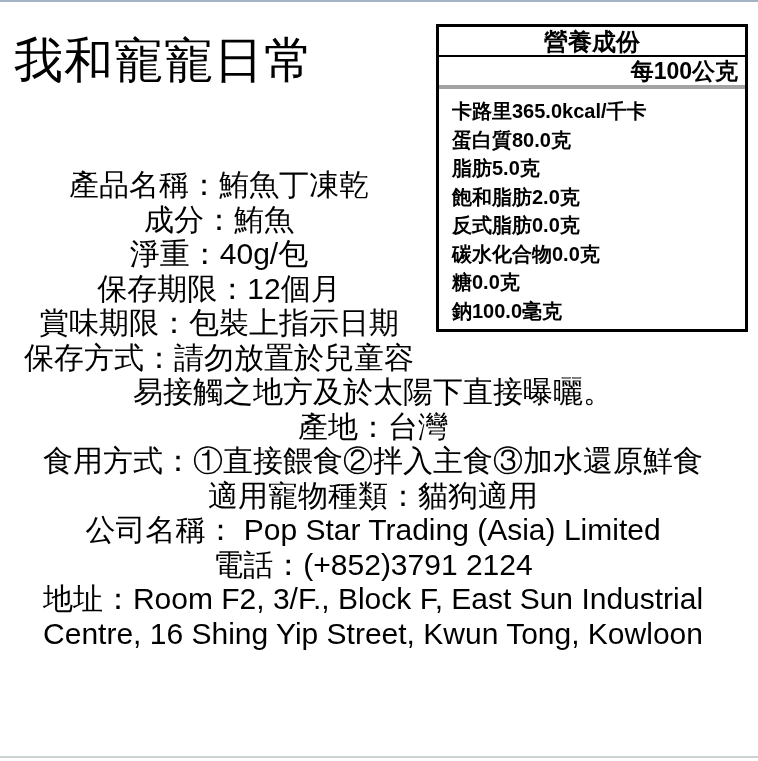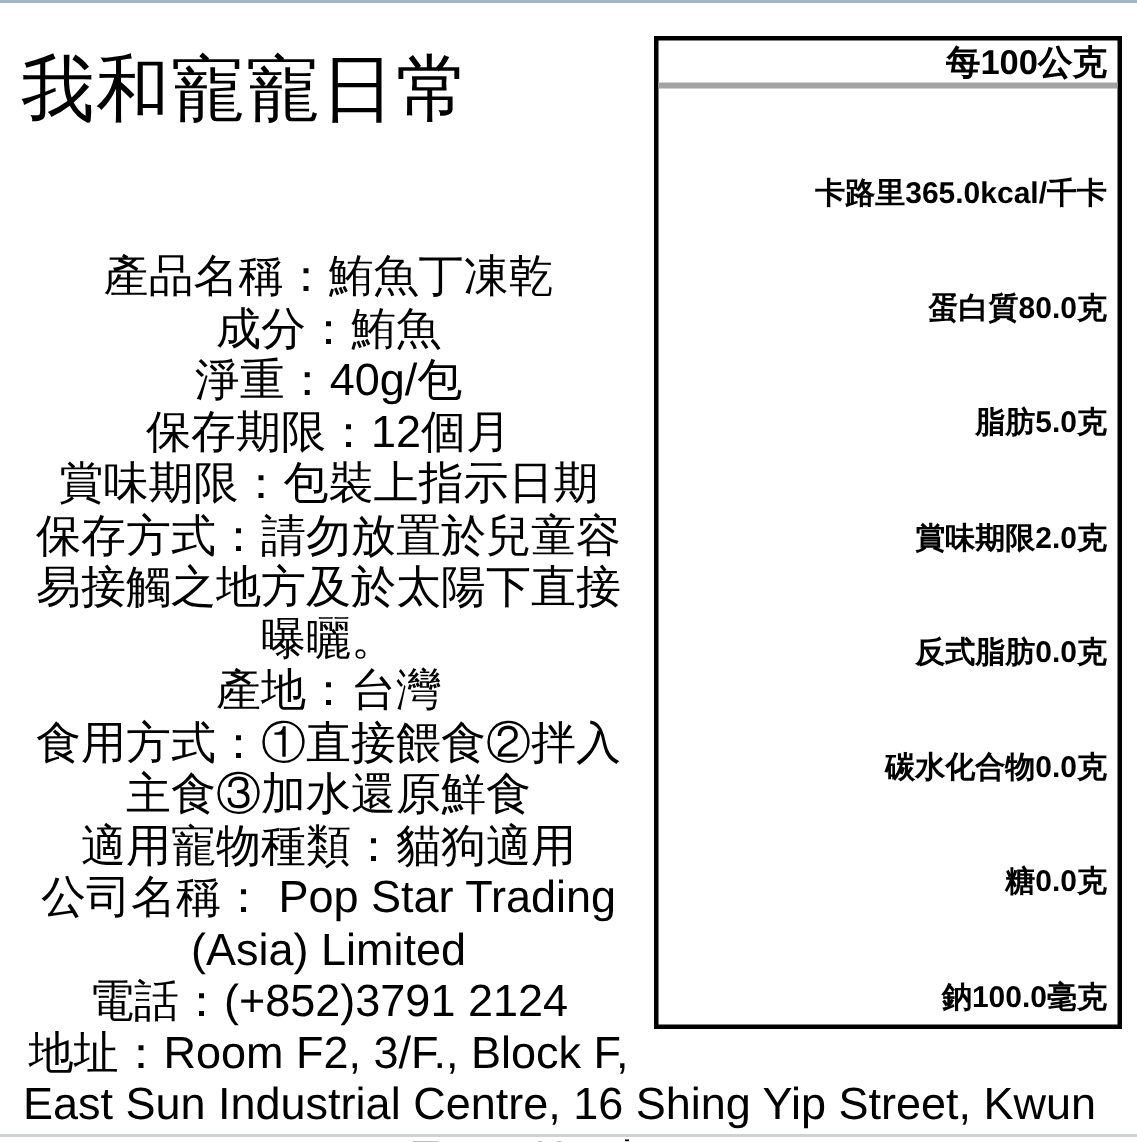--- a/index.html
+++ b/index.html
@@ -48,27 +48,26 @@
     font-size: 23px;
     font-weight: bold;
     text-align: right;
     line-height: 26px;
     padding: 1px 7px 1px;
     border-bottom: 4px solid #a3a3a3;
   }
   .nt-body { padding: 8px 0 4px; }
   .nt-row {
     display: flex;
-    justify-content: flex-end;
+    justify-content: flex-start;
     align-items: baseline;
     font-size: 20px;
     font-weight: bold;
     line-height: 28.5px;
     padding: 0 7px 0 13px;
-    margin-top: 48px;
   }
   .nt-row .val { text-align: right; white-space: nowrap; }
   
   .title {
     font-size: 49px;
     font-weight: normal;
     line-height: 76px;
     letter-spacing: 1px;
     margin: 0 0 70px 0;
     white-space: nowrap;
@@ -83,36 +82,37 @@
 </style>
 </head>
 <body>
 
 <div class="page">
   <div class="top-rule"></div>
 
   <div class="content">
 
     <div class="nutrition">
+      <div class="nt-title">營養成份</div>
       <div class="nt-serving">每100公克</div>
       <div class="nt-body">
         <div class="nt-row">
           <span class="lab">卡路里</span>
           <span class="val">365.0kcal/千卡</span>
         </div>
         <div class="nt-row">
           <span class="lab">蛋白質</span>
           <span class="val">80.0克</span>
         </div>
         <div class="nt-row">
           <span class="lab">脂肪</span>
           <span class="val">5.0克</span>
         </div>
         <div class="nt-row">
-          <span class="lab">賞味期限</span>
+          <span class="lab">飽和脂肪</span>
           <span class="val">2.0克</span>
         </div>
         <div class="nt-row">
           <span class="lab">反式脂肪</span>
           <span class="val">0.0克</span>
         </div>
         <div class="nt-row">
           <span class="lab">碳水化合物</span>
           <span class="val">0.0克</span>
         </div>

